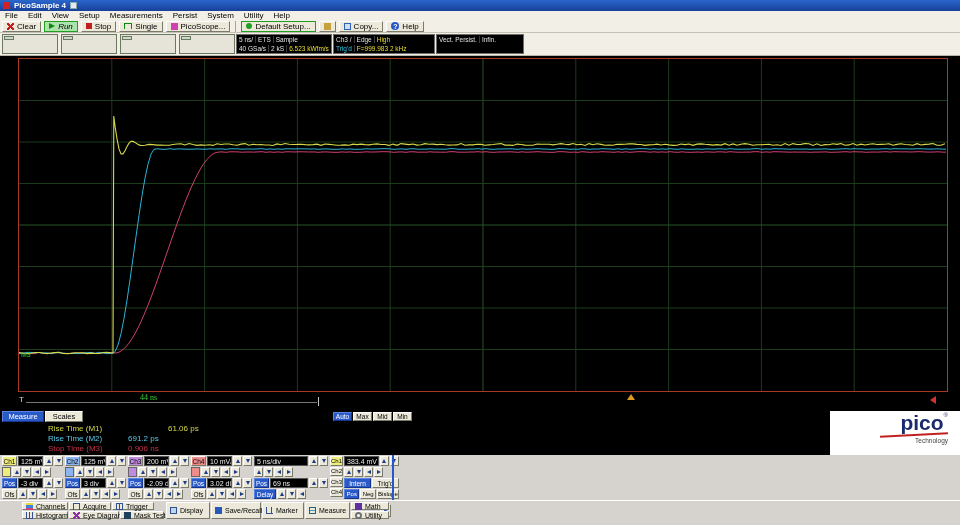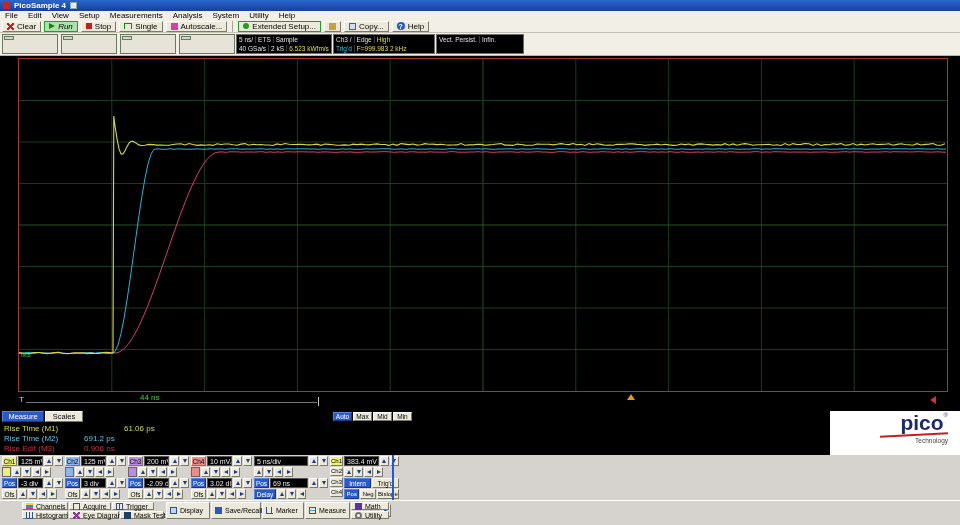--- a/index.html
+++ b/index.html
@@ -47,36 +47,36 @@
   .irow{display:flex;height:9px;align-items:center;}
   .icell{padding:0 2px;border-right:1px solid #3a3a3a;white-space:nowrap;}
   .icell:last-child{border-right:none;}
   .yel{color:#eadf35;} .cya{color:#35c8e8;}
   
   .scopeband{position:absolute;top:56px;left:0;width:960px;height:355px;background:#000;}
   .grid{position:absolute;left:18px;top:2px;width:928px;height:332px;border:1px solid #a63a27;}
   .markerstrip{position:absolute;left:0;top:337px;width:960px;height:18px;}
   .tmark{position:absolute;left:19px;top:2px;color:#d8d8d8;font-size:8px;}
   .delayline{position:absolute;left:26px;top:9px;width:291px;height:1px;background:#767676;}
-  .delaylabel{position:absolute;left:140px;top:0;color:#35d035;font-size:8px;}
+  .delaylabel{position:absolute;left:140px;top:0;color:#35d035;font-size:8px;font-family:Liberation Serif, serif;}
   .endtick{position:absolute;left:318px;top:4px;width:1px;height:9px;background:#c8c8c8;}
   .orangetri{position:absolute;left:627px;top:1px;width:0;height:0;
     border-left:4px solid transparent;border-right:4px solid transparent;border-bottom:6px solid #e09a20;}
   .redarrow{position:absolute;left:930px;top:3px;width:0;height:0;
     border-top:4px solid transparent;border-bottom:4px solid transparent;border-right:6px solid #d23232;}
   
   .measband{position:absolute;top:411px;left:0;width:960px;height:44px;background:#000;}
   .mtab{position:absolute;top:0;height:11px;font-size:7.5px;}
   .mtab.active,.statbtn.active,.posbtn,.delaybtn,.modebtn.active,.slopebtn.active{
     background:#2a5ac8;color:#fff;border-color:#5a84e4 #17358c #17358c #5a84e4;}
   .stats{position:absolute;left:333px;top:1px;display:flex;gap:1px;}
   .statbtn{width:19px;height:9px;font-size:6.5px;}
   .mrows{position:absolute;left:4px;top:13px;display:flex;flex-direction:column;gap:1px;}
   .mrow{display:flex;height:9px;align-items:center;font-size:8px;}
-  .mlabel{width:80px;white-space:nowrap;}
+  .mlabel{width:80px;white-space:nowrap;margin-left:44px;}
   .logo{position:absolute;left:830px;top:0;width:130px;height:44px;background:#fff;
     display:flex;flex-direction:column;align-items:flex-end;padding:1px 12px 2px 0;box-sizing:border-box;}
   .picotxt{font-size:21px;font-weight:bold;color:#1b2a6e;line-height:21px;}
   .reg{font-size:6px;color:#1b2a6e;vertical-align:top;}
   .swoosh{width:68px;height:2px;background:#c02020;margin:0 0 1px 0;transform:rotate(-3deg);}
   .logosub{font-size:6.5px;color:#444;}
   
   .controls{position:absolute;top:455px;left:0;width:960px;height:45px;background:#d6d3ce;}
   .chgroup,.tbgroup,.trgroup{position:absolute;top:1px;display:flex;flex-direction:column;gap:1px;}
   .chgroup{width:61px;}
@@ -132,21 +132,21 @@
   <span class="ttl">PicoSample 4</span>
   <span class="scopeicon"></span>
 </div>
 
 <div class="menubar">
     <span>File</span>
     <span>Edit</span>
     <span>View</span>
     <span>Setup</span>
     <span>Measurements</span>
-    <span>Analysis</span>
+    <span>Persist</span>
     <span>System</span>
     <span>Utility</span>
     <span>Help</span>
   </div>
 
 <div class="toolbar">
   <div class="btn tbtn">
       <span class="icon-x"></span>
       <span>Clear</span>
     </div>
@@ -157,26 +157,26 @@
   <div class="btn tbtn">
       <span class="icon-stop"></span>
       <span>Stop</span>
     </div>
   <div class="btn tbtn">
       <span class="icon-single"></span>
       <span>Single</span>
     </div>
   <div class="btn tbtn">
       <span class="icon-auto"></span>
-      <span>Autoscale...</span>
+      <span>PicoScope...</span>
     </div>
   <div class="tsep"></div>
   <div class="btn tbtn defbtn">
       <span class="icon-default"></span>
-      <span>Extended Setup...</span>
+      <span>Default Setup...</span>
     </div>
   <div class="btn tbtn">
       <span class="icon-home"></span>
     </div>
   <div class="btn tbtn">
       <span class="icon-copy"></span>
       <span>Copy...</span>
     </div>
   <div class="btn tbtn">
       <span class="icon-help">?</span>
@@ -278,21 +278,21 @@
   <div class="mrows">
       <div class="mrow">
         <span class="mlabel" style="color: rgb(214, 216, 72);">Rise Time (M1)</span>
         <span style="color: rgb(214, 216, 72); margin-left: 40px;">61.06 ps</span>
       </div>
       <div class="mrow">
         <span class="mlabel" style="color: rgb(87, 200, 232);">Rise Time (M2)</span>
         <span style="color: rgb(87, 200, 232);">691.2 ps</span>
       </div>
       <div class="mrow">
-        <span class="mlabel" style="color: rgb(194, 48, 72);">Rise Edit (M3)</span>
+        <span class="mlabel" style="color: rgb(194, 48, 72);">Stop Time (M3)</span>
         <span style="color: rgb(194, 48, 72);">0.906 ns</span>
       </div>
     </div>
   <div class="logo">
     <div><span class="picotxt">pico</span><span class="reg">®</span></div>
     <div class="swoosh"></div>
     <div class="logosub">Technology</div>
   </div>
 </div>
 

